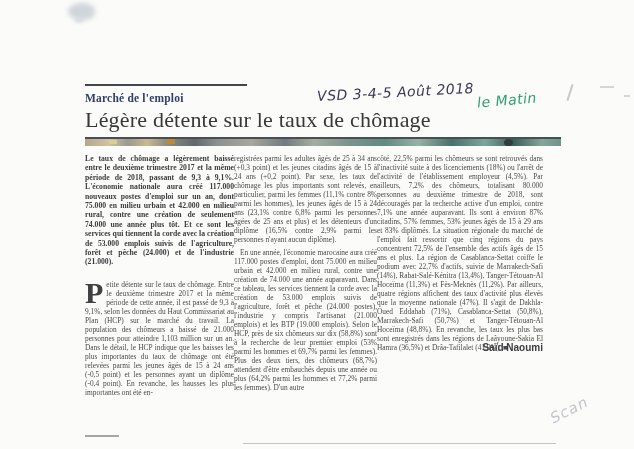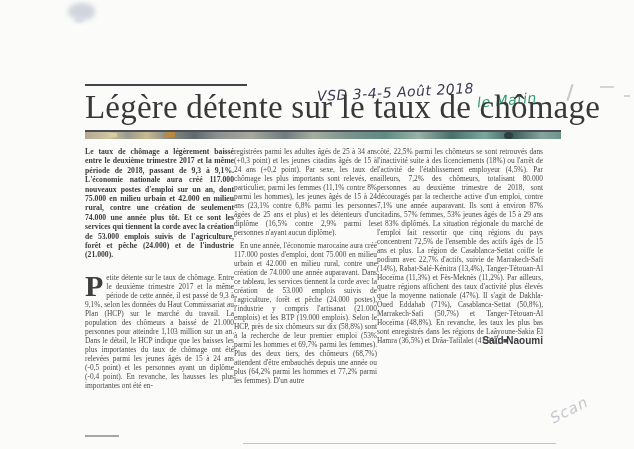--- a/index.html
+++ b/index.html
@@ -18,21 +18,21 @@
   .dash1{position:absolute;left:600px;top:86px;width:14px;height:2px;background:#b8bdc4;opacity:.6;}
   .dash2{position:absolute;left:624px;top:95px;width:6px;height:2px;background:#b8bdc4;opacity:.6;}
   .pencil-note{position:absolute;left:549px;top:401px;
     font-family:"DejaVu Sans", sans-serif;font-style:italic;font-size:15px;
     color:#c3c6cb;transform:rotate(-27deg);letter-spacing:1px;}
 
   
   .article{position:absolute;left:85px;top:84px;width:476px;}
   .top-rule{width:162px;height:2px;background:#43454c;}
   .kicker{margin-top:6px;font-size:11.5px;font-weight:bold;color:#30406a;letter-spacing:.2px;}
-  .headline{margin-top:3px;font-size:33px;color:#38383a;letter-spacing:.2px;white-space:nowrap;}
+  .headline{margin-top:3px;font-size:22px;color:#38383a;letter-spacing:.2px;white-space:nowrap;}
 
   
   .hand{position:absolute;font-family:"DejaVu Sans", sans-serif;font-style:italic;}
   .hand-date{left:317px;top:84px;font-size:14px;color:#3b3a53;transform:rotate(-3deg);letter-spacing:.5px;}
   .hand-source{left:477px;top:92px;font-size:14px;color:#2f9e72;transform:rotate(-5deg);letter-spacing:.5px;}
 
   
   .strip{position:relative;margin-top:4px;height:7px;width:476px;
     border-top:2px solid #4a4e52;
     background:linear-gradient(90deg,
@@ -70,20 +70,21 @@
 <div class="slash-mark"></div>
 <div class="dash1"></div>
 <div class="dash2"></div>
 <div class="pencil-note">Scan</div>
 
 <div class="hand hand-date">VSD 3-4-5 Août 2018</div>
 <div class="hand hand-source">le Matin</div>
 
 <div class="article">
   <div class="top-rule"></div>
+  <div class="kicker">Marché de l'emploi</div>
   <div class="headline">Légère détente sur le taux de chômage</div>
   <div class="strip">
     <span class="chip-yellow"></span>
     <span class="chip-orange"></span>
     <span class="strip-dot"></span>
   </div>
 
   <div class="cols">
     <div class="col col1">
       <div class="lead">Le taux de chômage a légèrement baissé entre le deuxième trimestre 2017 et la même période de 2018, passant de 9,3 à 9,1%. L'économie nationale aura créé 117.000 nouveaux postes d'emploi sur un an, dont 75.000 en milieu urbain et 42.000 en milieu rural, contre une création de seulement 74.000 une année plus tôt. Et ce sont les services qui tiennent la corde avec la création de 53.000 emplois suivis de l'agriculture, forêt et pêche (24.000) et de l'industrie (21.000).</div>

